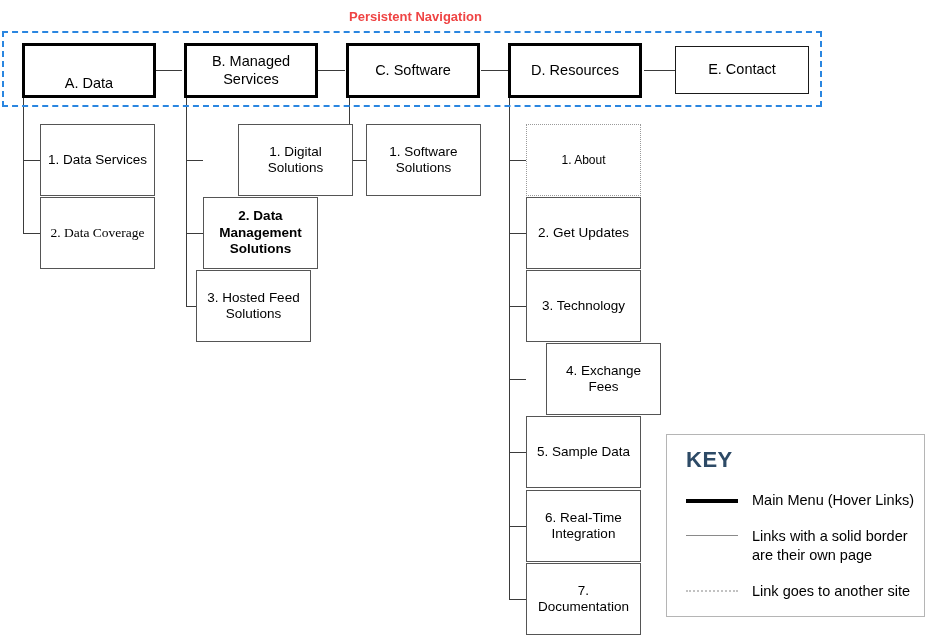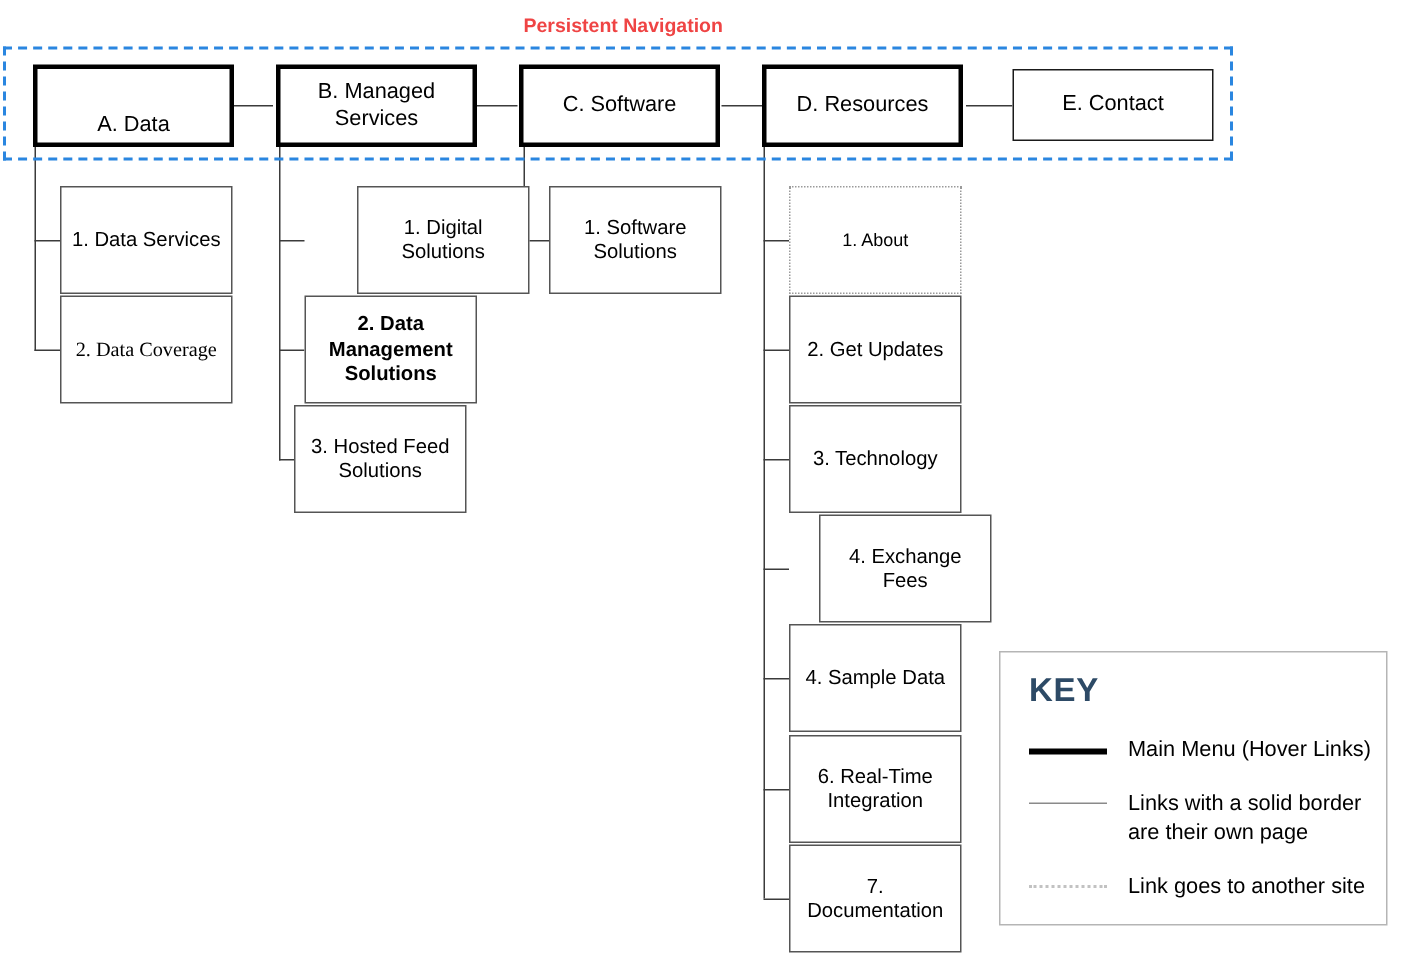--- a/index.html
+++ b/index.html
@@ -218,21 +218,21 @@
   <div class="node child" style="left:526px; top:197px; width:115px; height:72px;">
     <span>2. Get Updates</span>
   </div>
   <div class="node child" style="left:526px; top:270px; width:115px; height:72px;">
     <span>3. Technology</span>
   </div>
   <div class="node child" style="left:526px; top:343px; width:115px; height:72px;margin-left:20px;">
     <span>4. Exchange Fees</span>
   </div>
   <div class="node child" style="left:526px; top:416px; width:115px; height:72px;">
-    <span>4. Sample Data</span>
+    <span>5. Sample Data</span>
   </div>
   <div class="node child" style="left:526px; top:490px; width:115px; height:72px;">
     <span>6. Real-Time
 Integration</span>
   </div>
   <div class="node child" style="left:526px; top:563px; width:115px; height:72px;">
     <span>7.
 Documentation</span>
   </div>
 

